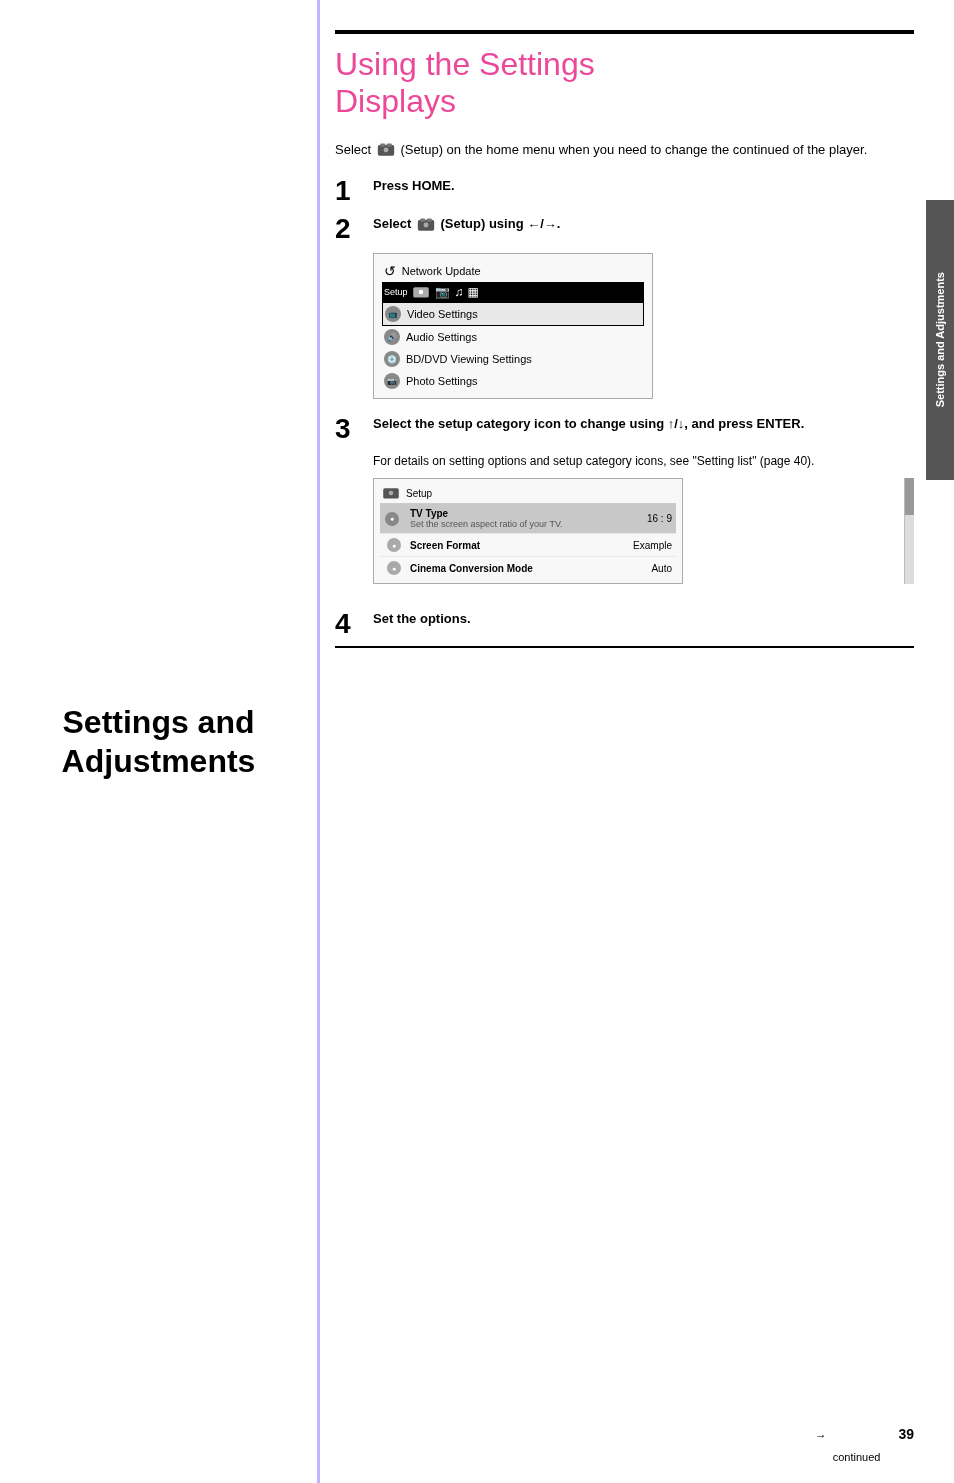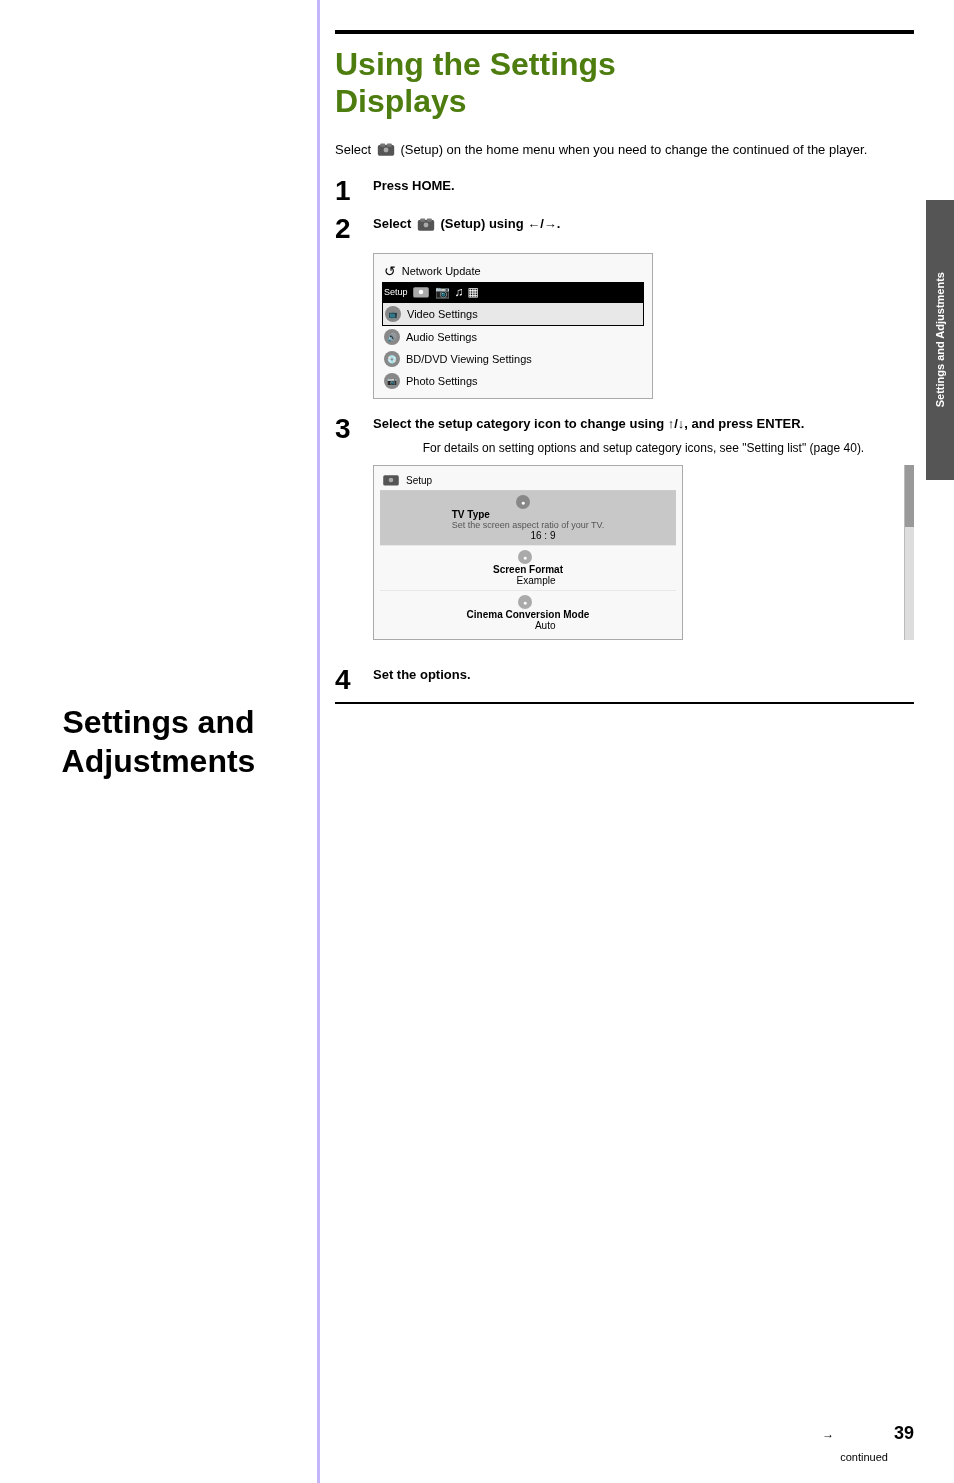--- a/index.html
+++ b/index.html
@@ -70,22 +70,22 @@
     
     .top-border {
       height: 4px;
       background: #000;
       margin-bottom: 12px;
     }
 
     
     .page-title {
       font-size: 32px;
-      font-weight: bold;
-      color: #4d7c0f;
+      font-weight: normal;
+      color: #ec4899;
       line-height: 1.15;
       margin-bottom: 20px;
     }
 
     
     .intro-text {
       font-size: 13px;
       color: #000;
       line-height: 1.5;
       margin-bottom: 18px;
@@ -165,21 +165,20 @@
       gap: 6px;
     }
 
     .video-row {
       display: flex;
       align-items: center;
       padding: 4px 4px;
       font-size: 10px;
       color: #000;
       border-bottom: 1px solid #e8e8e8;
-      flex-direction: column;
     }
 
     .video-row:first-of-type {
       background: #ddd;
     }
 
     .video-icon-cell {
       width: 20px;
       display: flex;
       align-items: center;
@@ -230,22 +229,23 @@
       bottom: 20px;
       right: 40px;
       display: flex;
       align-items: center;
       gap: 6px;
       font-size: 12px;
       color: #000;
     }
 
     .page-number {
-      font-size: 18px;
-      font-weight: bold;
+      font-size: 14px;
+      font-weight: bold;
+      margin-left: 12px;
     }
 
     
     .setup-svg {
       display: inline-block;
       vertical-align: middle;
       width: 18px;
       height: 16px;
       margin: 0 2px;
     }
@@ -341,21 +341,21 @@
     <div class="menu-row">
       <span style="display:inline-flex;width:16px;height:16px;border-radius:50%;background:#888;align-items:center;justify-content:center;font-size:8px;color:#fff;margin-right:6px;">📷</span>
       <span>Photo Settings</span>
     </div>
   </div>
 
   <div class="step" style="align-items:flex-start;">
     <div class="step-number">3</div>
     <div class="step-content">
       <div class="step-label">Select the setup category icon to change using ↑/↓, and press ENTER.</div>
-      <div class="step3-desc" style="margin-top:6px;text-align:center;">For details on setting options and setup category icons, see "Setting list" (page 40).</div>
+      <div class="step3-desc" style="margin-top:19px;">For details on setting options and setup category icons, see "Setting list" (page 40).</div>
 
       <div class="video-box-wrapper">
         <div class="video-box">
 
           <div class="video-box-header">
             <svg width="18" height="14" viewBox="0 0 22 18" fill="none">
               <rect x="1" y="3" width="20" height="13" rx="2" fill="#555"></rect>
               <circle cx="11" cy="9" r="3" fill="#aaa"></circle>
             </svg>
             <span style="font-size:10px;">Setup</span>

